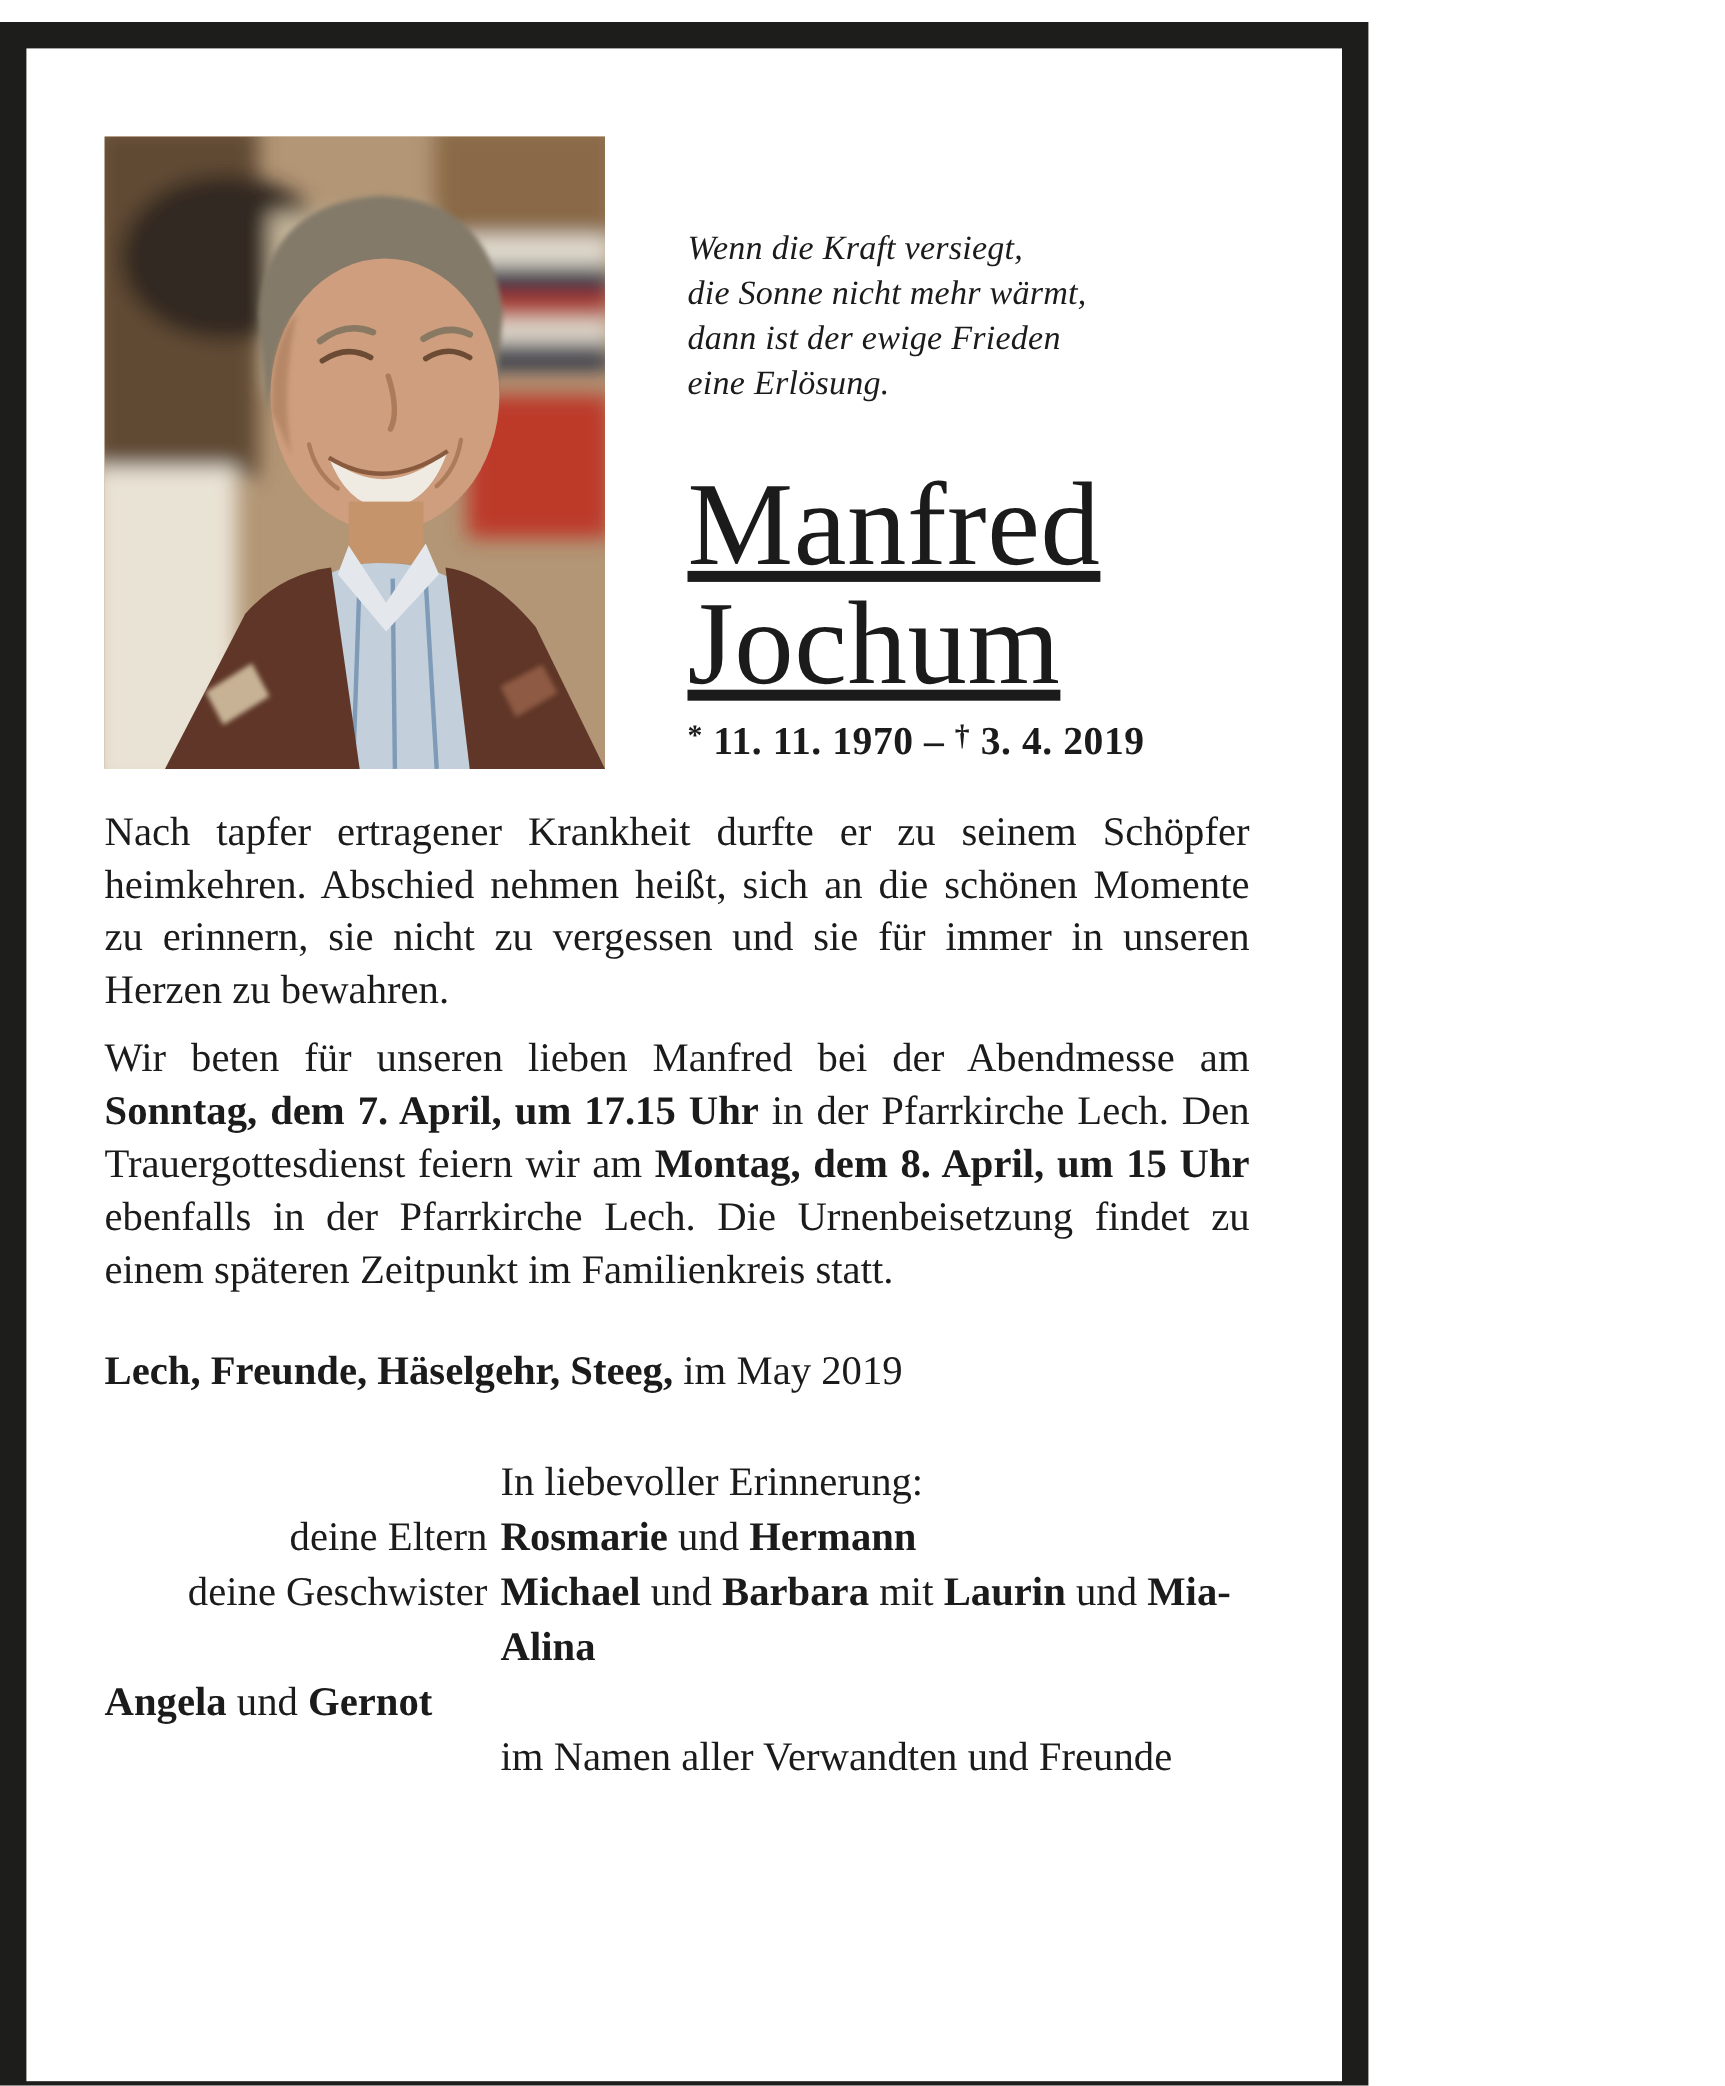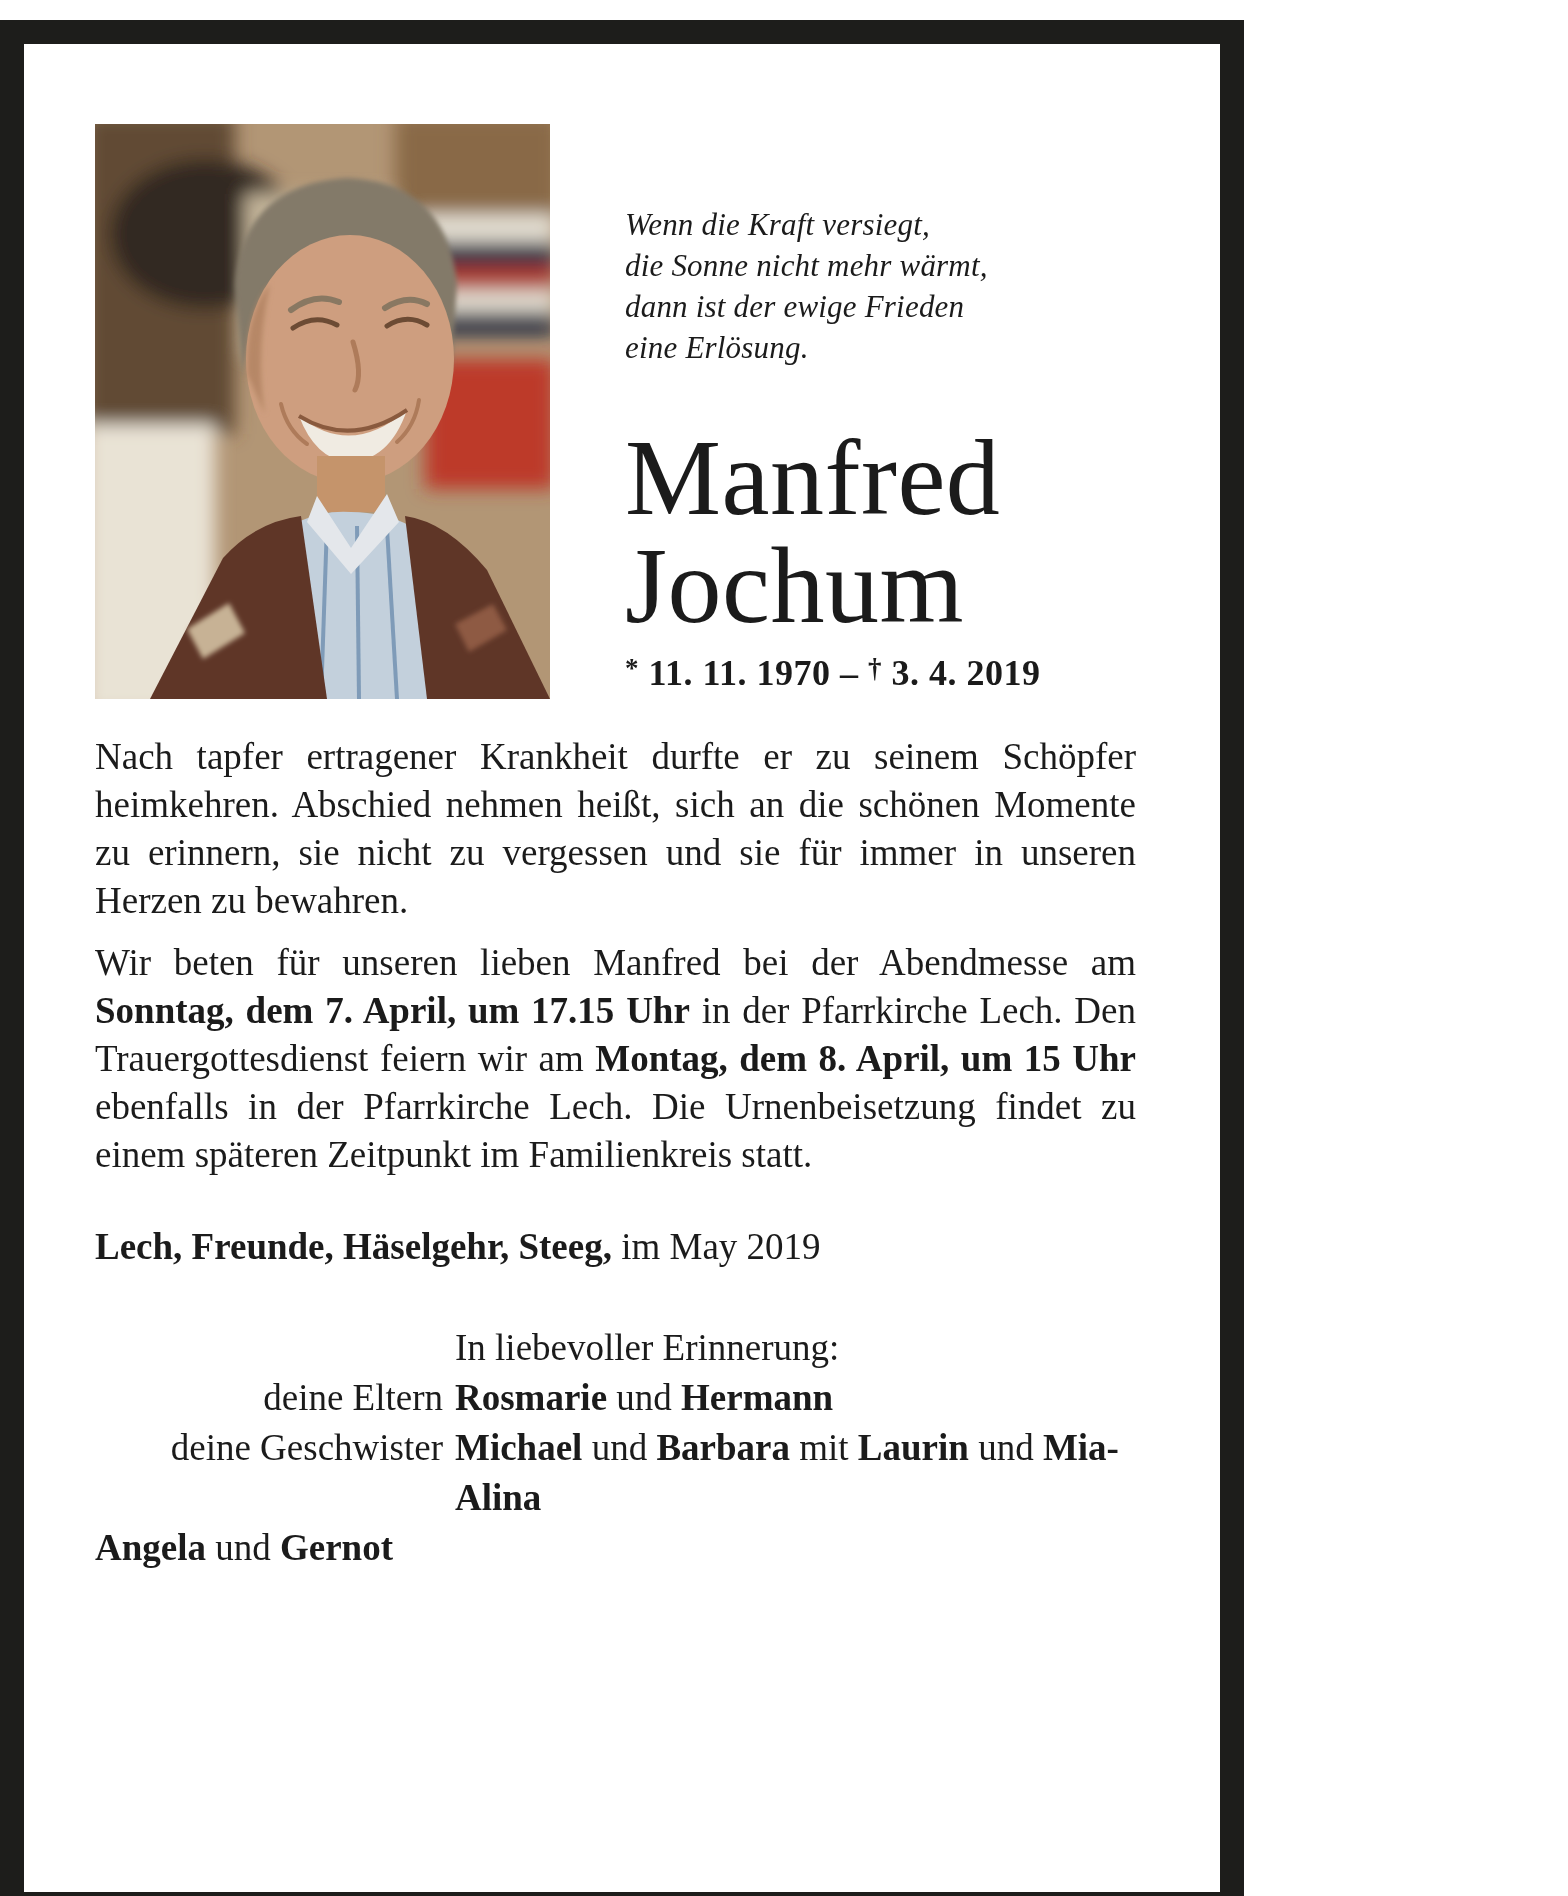--- a/index.html
+++ b/index.html
@@ -39,20 +39,21 @@
     font-size: 31px;
     line-height: 41px;
     letter-spacing: 0.2px;
   }
   .name {
     margin-top: 56px;
     font-size: 108px;
     line-height: 1.0;
     font-weight: normal;
     letter-spacing: 0.5px;
+    text-decoration: underline;
   }
   .dates {
     margin-top: 12px;
     font-size: 36px;
     font-weight: bold;
     letter-spacing: 0.5px;
   }
   .dates .sym {
     font-size: 27px;
     vertical-align: 8px;
@@ -199,17 +200,18 @@
     <div class="mem-row">
       <div class="mem-role"></div>
     </div>
 
     <div class="mem-row">
       <div class="mem-names"><span class="b">Angela</span><span> und </span><span class="b">Gernot</span></div>
     </div>
 
     <div class="mem-row">
       <div class="mem-role"></div>
+      <div class="mem-names"><span>im Namen aller Verwandten und Freunde</span></div>
     </div>
   </div>
 
 
 </div>
 
 </body></html>

